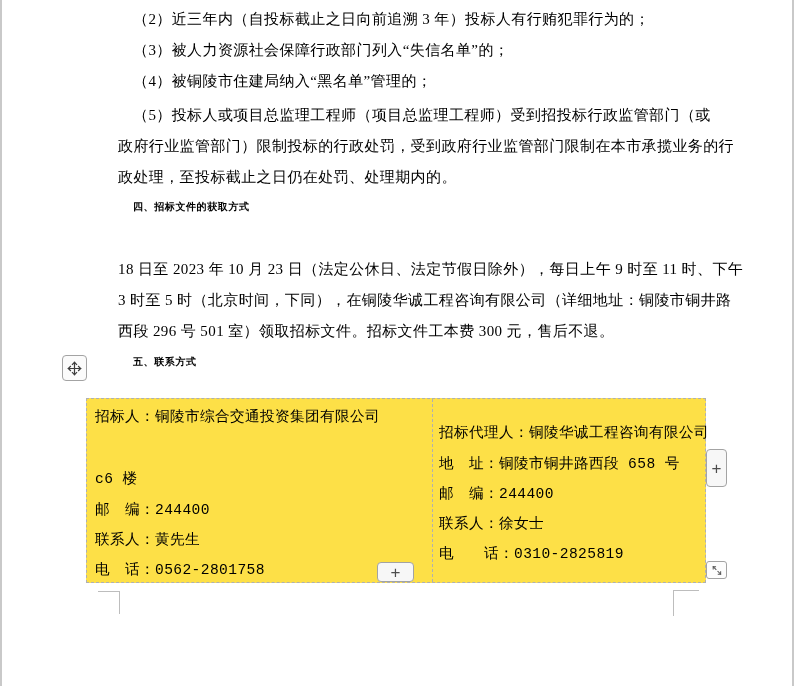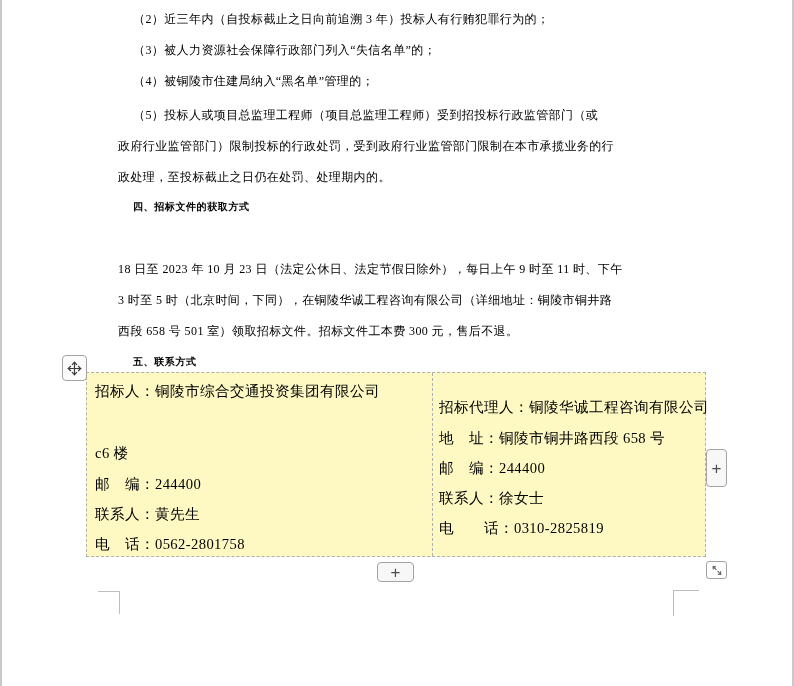--- a/index.html
+++ b/index.html
@@ -5,29 +5,29 @@
   html,body{margin:0;padding:0;background:#ffffff;}
   .screen{
     position:relative;width:794px;height:686px;background:#ffffff;overflow:hidden;
     font-family:"Liberation Serif","DejaVu Serif",serif;color:#000000;
   }
   .page-edge{position:absolute;top:0;bottom:0;width:2px;background:#c9c9c9;}
   .page-edge.left{left:0;}
   .page-edge.right{left:792px;}
 
   .line{
-    position:absolute;left:118px;font-size:12px;line-height:20px;
+    position:absolute;left:118px;font-size:15px;line-height:20px;
     white-space:nowrap;letter-spacing:0.4px;
   }
   .line.indent{left:133px;}
   .line.h{left:133px;font-weight:bold;font-size:10px;letter-spacing:0.6px;}
 
   .contact-table{
-    position:absolute;left:86px;top:372px;width:620px;height:185px;
-    border:1px dashed #b0b0b0;box-sizing:border-box;background:#fef9c3;
+    position:absolute;left:86px;top:398px;width:620px;height:185px;
+    border:1px dashed #b0b0b0;box-sizing:border-box;background:#fde047;font-family:Liberation Mono, monospace;
   }
   .col-divider{
     position:absolute;left:345px;top:0;bottom:0;width:0;
     border-left:1px dashed #b0b0b0;
   }
   .cell-line{
     position:absolute;font-size:14.6px;line-height:20px;white-space:nowrap;letter-spacing:0.4px;
   }
   .cell-line.lcol{left:8px;}
   .cell-line.rcol{left:352px;}
@@ -60,21 +60,21 @@
 
   <div class="line indent" style="top:9px">（2）近三年内（自投标截止之日向前追溯 3 年）投标人有行贿犯罪行为的；</div>
   <div class="line indent" style="top:40px">（3）被人力资源社会保障行政部门列入“失信名单”的；</div>
   <div class="line indent" style="top:71px">（4）被铜陵市住建局纳入“黑名单”管理的；</div>
   <div class="line indent" style="top:105px">（5）投标人或项目总监理工程师（项目总监理工程师）受到招投标行政监管部门（或</div>
   <div class="line" style="top:167px">政处理，至投标截止之日仍在处罚、处理期内的。</div>
   <div class="line" style="top:136px">政府行业监管部门）限制投标的行政处罚，受到政府行业监管部门限制在本市承揽业务的行</div>
   <div class="line h" style="top:197px">四、招标文件的获取方式</div>
   <div class="line" style="top:259px">18 日至 2023 年 10 月 23 日（法定公休日、法定节假日除外），每日上午 9 时至 11 时、下午</div>
   <div class="line" style="top:290px">3 时至 5 时（北京时间，下同），在铜陵华诚工程咨询有限公司（详细地址：铜陵市铜井路</div>
-  <div class="line" style="top:321px">西段 658 号 501 室）领取招标文件。招标文件工本费 300 元，售后不退。</div>
+  <div class="line" style="top:321px">西段 296 号 501 室）领取招标文件。招标文件工本费 300 元，售后不退。</div>
   <div class="line h" style="top:352px">五、联系方式</div>
 
   <div class="contact-table">
     <div class="col-divider"></div>
 
     <div class="cell-line lcol" style="top:8px">招标人：铜陵市综合交通投资集团有限公司</div>
     <div class="cell-line lcol" style="top:70px">c6 楼</div>
     <div class="cell-line lcol" style="top:101px">邮　编：244400</div>
     <div class="cell-line lcol" style="top:131px">联系人：黄先生</div>
     <div class="cell-line lcol" style="top:161px">电　话：0562-2801758</div>

